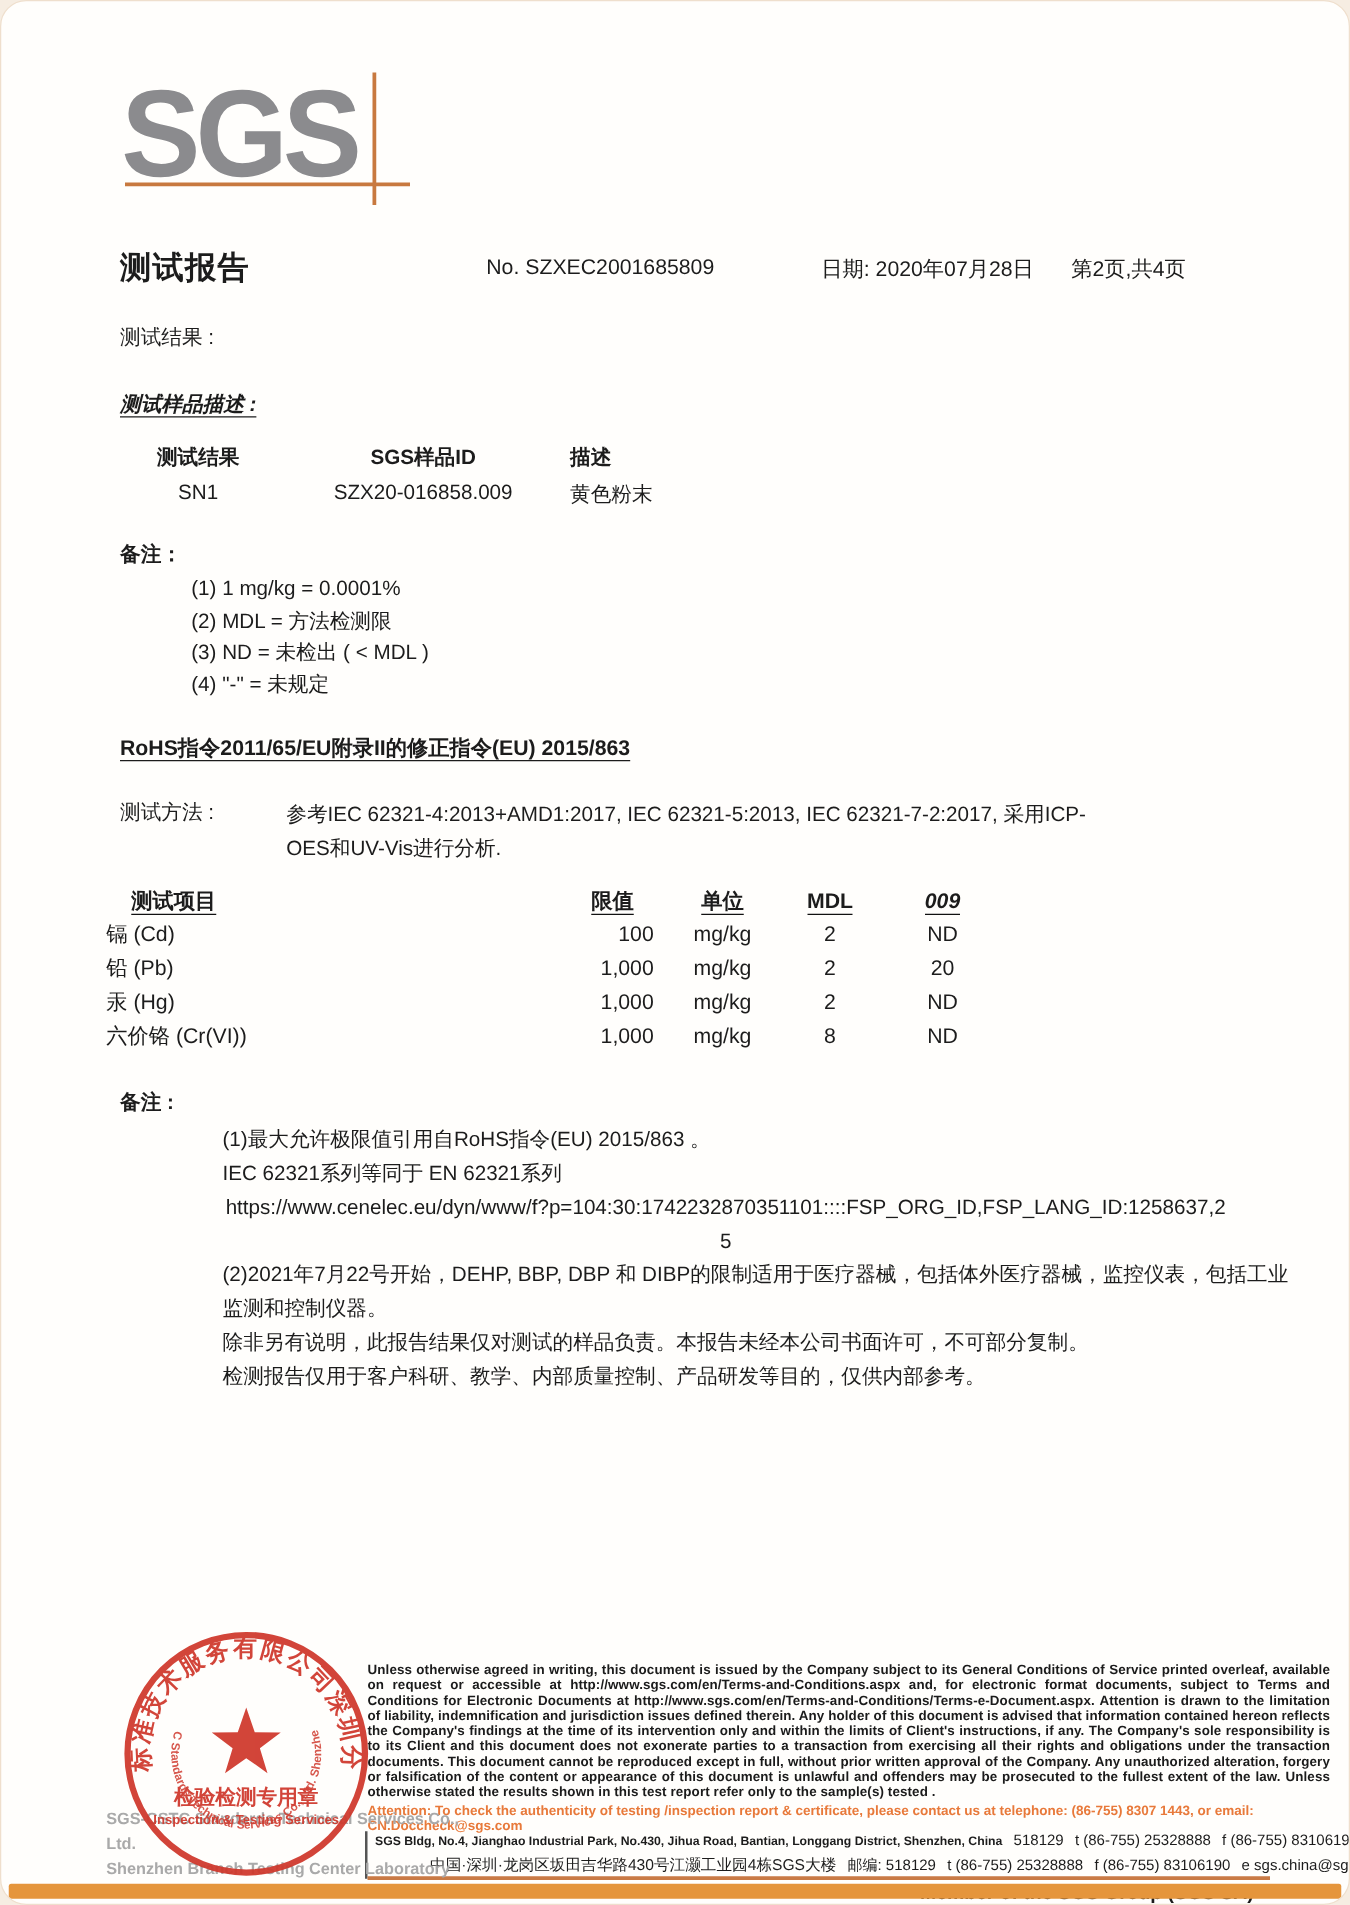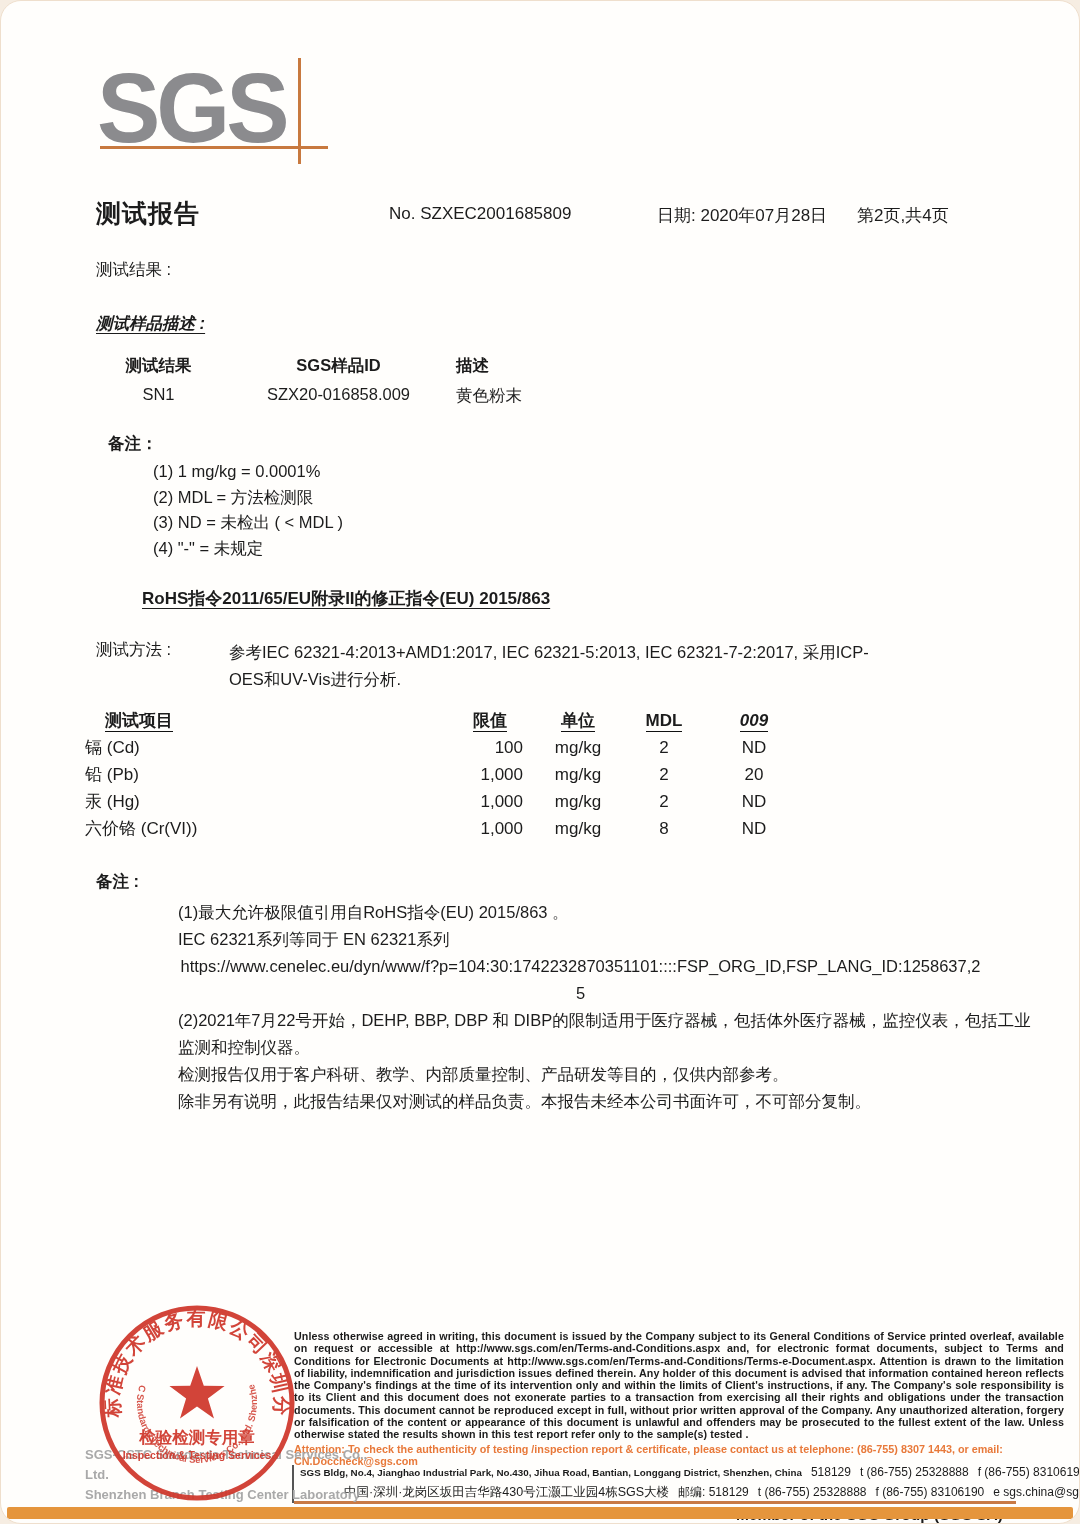--- a/index.html
+++ b/index.html
@@ -94,29 +94,29 @@
 
   <div class="abs sample-grid cjk" style="left:95px; top:354px;">
     <div class="h cc">测试结果</div>
     <div class="h cc">SGS样品ID</div>
     <div class="h">描述</div>
     <div class="cc">SN1</div>
     <div class="cc">SZX20-016858.009</div>
     <div>黄色粉末</div>
   </div>
 
-  <div class="abs sec-label" style="left:107px; top:432px;">备注：</div>
+  <div class="abs sec-label" style="left:95px; top:432px;">备注：</div>
   <div class="abs note-lines" style="left:152px; top:458px;">
     <div>(1) 1 mg/kg = 0.0001%</div>
     <div>(2) MDL = 方法检测限</div>
     <div>(3) ND = 未检出 ( &lt; MDL )</div>
     <div>(4) "-" = 未规定</div>
   </div>
 
-  <div class="abs rohs" style="left:95px; top:586px;margin-left:46px;">RoHS指令2011/65/EU附录II的修正指令(EU) 2015/863</div>
+  <div class="abs rohs" style="left:95px; top:586px;">RoHS指令2011/65/EU附录II的修正指令(EU) 2015/863</div>
 
   <div class="abs cjk" style="left:95px; top:638px;">测试方法 :</div>
   <div class="abs method-text" style="left:228px; top:638px;">参考IEC 62321-4:2013+AMD1:2017, IEC 62321-5:2013, IEC 62321-7-2:2017,  采用ICP-OES和UV-Vis进行分析.</div>
 
   <div class="abs rtable" style="left:84px; top:708px;">
     <div class="rrow rhead">
       <div class="c-item"><span class="ul">测试项目</span></div>
       <div class="c-limit"><span class="ul">限值</span></div>
       <div class="c-unit"><span class="ul">单位</span></div>
       <div class="c-mdl"><span class="ul">MDL</span></div>
@@ -151,22 +151,22 @@
       <div class="c-val">ND</div>
     </div>
   </div>
 
   <div class="abs sec-label" style="left:95px; top:870px;">备注 :</div>
   <div class="abs notes2" style="left:177px; top:898px;">
     <div>(1)最大允许极限值引用自RoHS指令(EU) 2015/863 。</div>
     <div>IEC 62321系列等同于 EN 62321系列</div>
     <div class="url">https://www.cenelec.eu/dyn/www/f?p=104:30:1742232870351101::::FSP_ORG_ID,FSP_LANG_ID:1258637,25</div>
     <div>(2)2021年7月22号开始，DEHP, BBP, DBP 和 DIBP的限制适用于医疗器械，包括体外医疗器械，监控仪表，包括工业监测和控制仪器。</div>
+    <div>除非另有说明，此报告结果仅对测试的样品负责。本报告未经本公司书面许可，不可部分复制。</div>
     <div>检测报告仅用于客户科研、教学、内部质量控制、产品研发等目的，仅供内部参考。</div>
-    <div>除非另有说明，此报告结果仅对测试的样品负责。本报告未经本公司书面许可，不可部分复制。</div>
   </div>
 
   <div class="abs gray-co" style="left:84px; top:1444px; width:300px; z-index:1;">
     <div>SGS-CSTC Standards Technical Services Co., Ltd.</div>
     <div>Shenzhen Branch Testing Center Laboratory</div>
   </div>
 
   <svg class="abs stamp-svg" style="left:80px; top:1302px; z-index:2;" width="232" height="200" viewBox="0 0 232 200">
     <circle cx="116" cy="100" r="95" fill="none" stroke="#cf372b" stroke-width="5"></circle>
     <defs>

